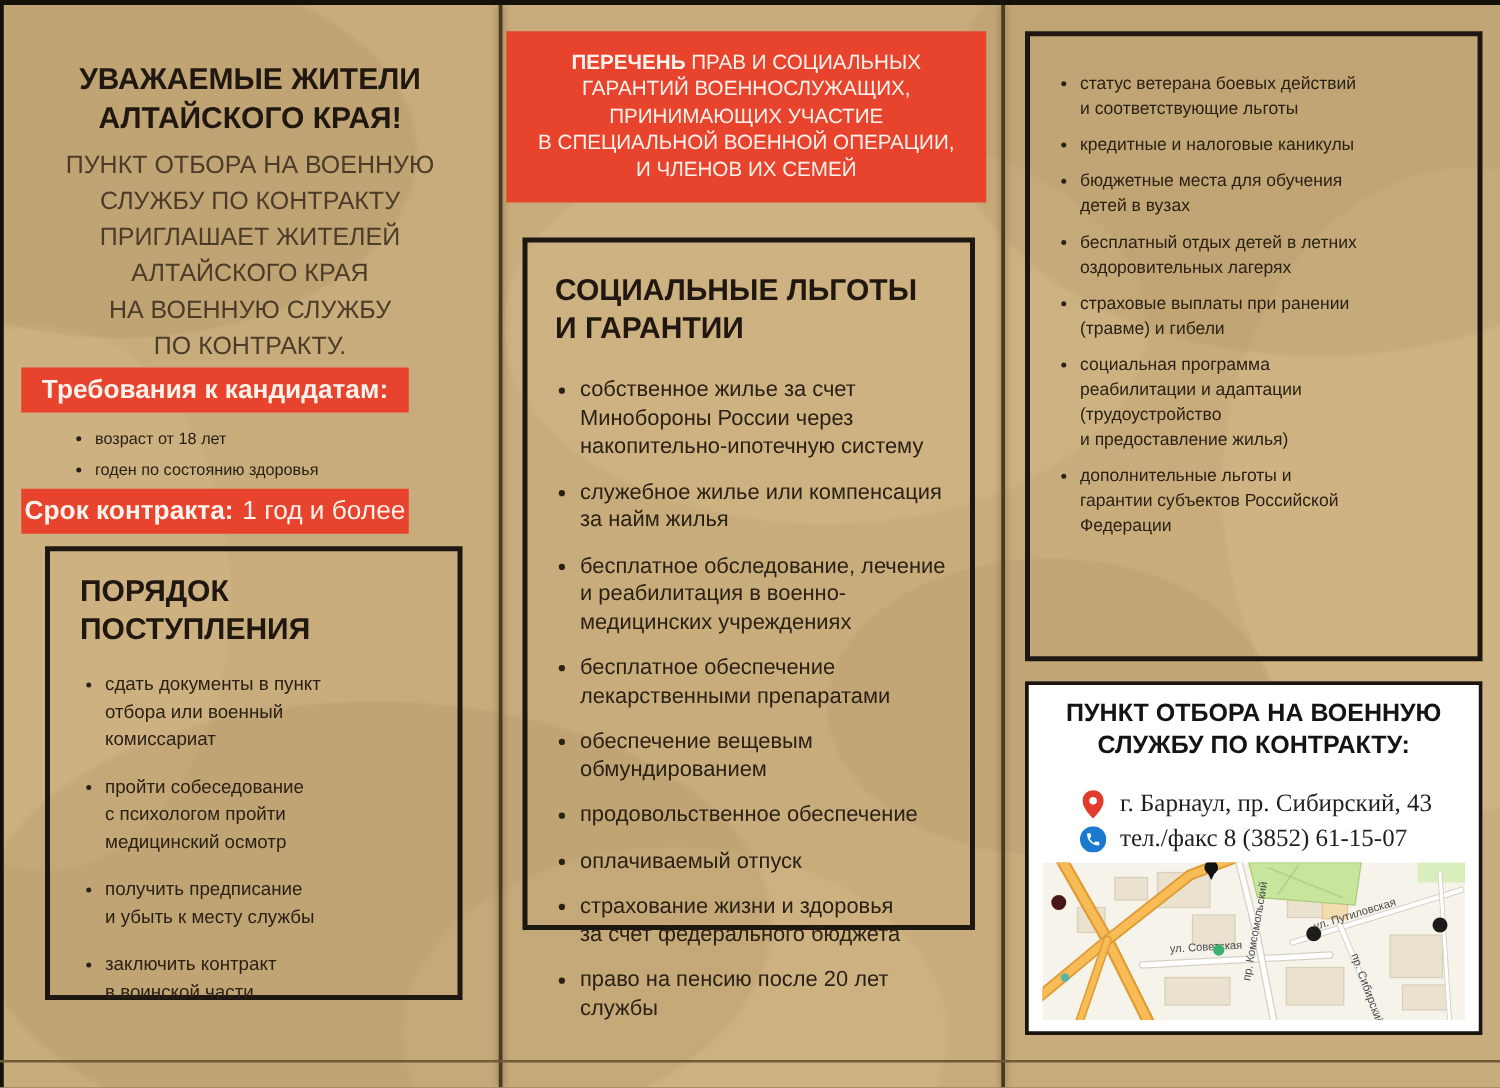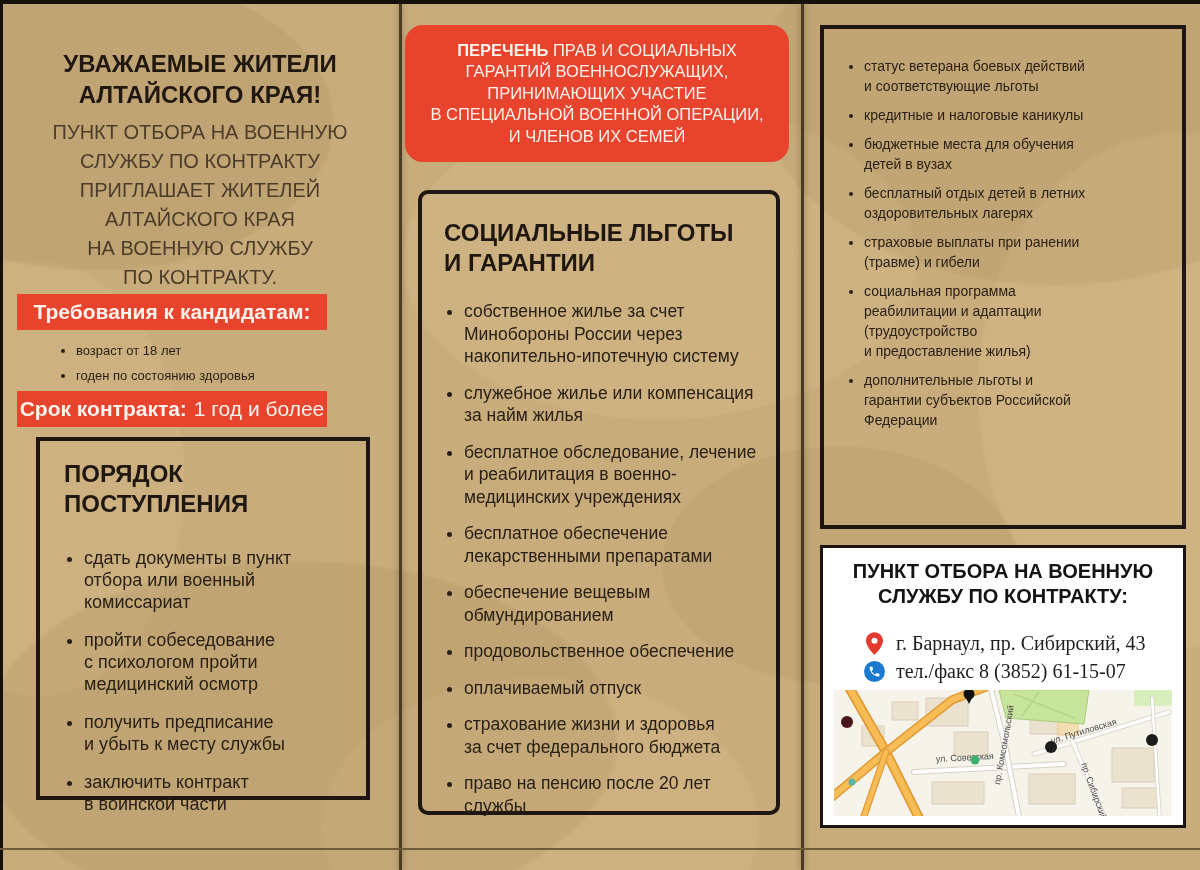--- a/index.html
+++ b/index.html
@@ -42,31 +42,31 @@
   .banner .b{font-weight:700;text-align:center;}
   .banner-req{top:294px;font-weight:700;}
   .banner-term{top:391px;}
   .banner-term .b{margin-right:7px;}
   .req-list{position:absolute;top:338px;left:48px;width:320px;margin:0;padding:0 0 0 20px;
     list-style:disc;font-size:13px;line-height:25px;color:#271f13;}
   .box{position:absolute;box-sizing:border-box;border:4px solid #1e1711;}
   .order-box{left:28px;top:437px;width:334px;height:363px;padding:18px 14px 0 24px;}
   .box-title{margin:0;font-weight:700;color:#201810;font-size:24px;line-height:30px;}
   .box-list{margin:0;padding:0 0 0 20px;list-style:disc;color:#2a2116;}
-  .order-box .box-list{margin-top:28px;font-size:18px;line-height:22px;}
+  .order-box .box-list{margin-top:18px;font-size:15px;line-height:22px;}
   .order-box .box-list li{margin-bottom:16px;}
   .box-list li{white-space:pre-line;}
   .req-list li{white-space:pre-line;}
 
   
   .red-header{position:absolute;left:405px;top:25px;width:384px;height:137px;background:#e8432c;
-    display:flex;align-items:center;justify-content:center;border-radius:18px;}
+    display:flex;align-items:center;justify-content:center;}
   .red-header .inner{width:360px;text-align:center;color:#fdf3ec;
     font-size:16.5px;line-height:21.5px;}
-  .mid-box{left:418px;top:190px;width:362px;height:625px;padding:24px 14px 4px 22px;border-radius:10px;}
+  .mid-box{left:418px;top:190px;width:362px;height:554px;padding:24px 14px 4px 22px;}
   .mid-box .box-list{margin-top:22px;font-size:17.5px;line-height:22.5px;}
   .mid-box .box-list li{margin-bottom:14px;}
 
   
   .extra-box{left:820px;top:25px;width:366px;height:504px;padding:14px 12px 0 20px;}
   .extra-box .box-title{font-size:21px;line-height:24px;}
   .extra-box .box-list{margin-top:13px;font-size:14px;line-height:20px;}
   .extra-box .box-list li{margin-bottom:9px;}
 
   .contact-box{position:absolute;left:820px;top:545px;width:366px;height:283px;

